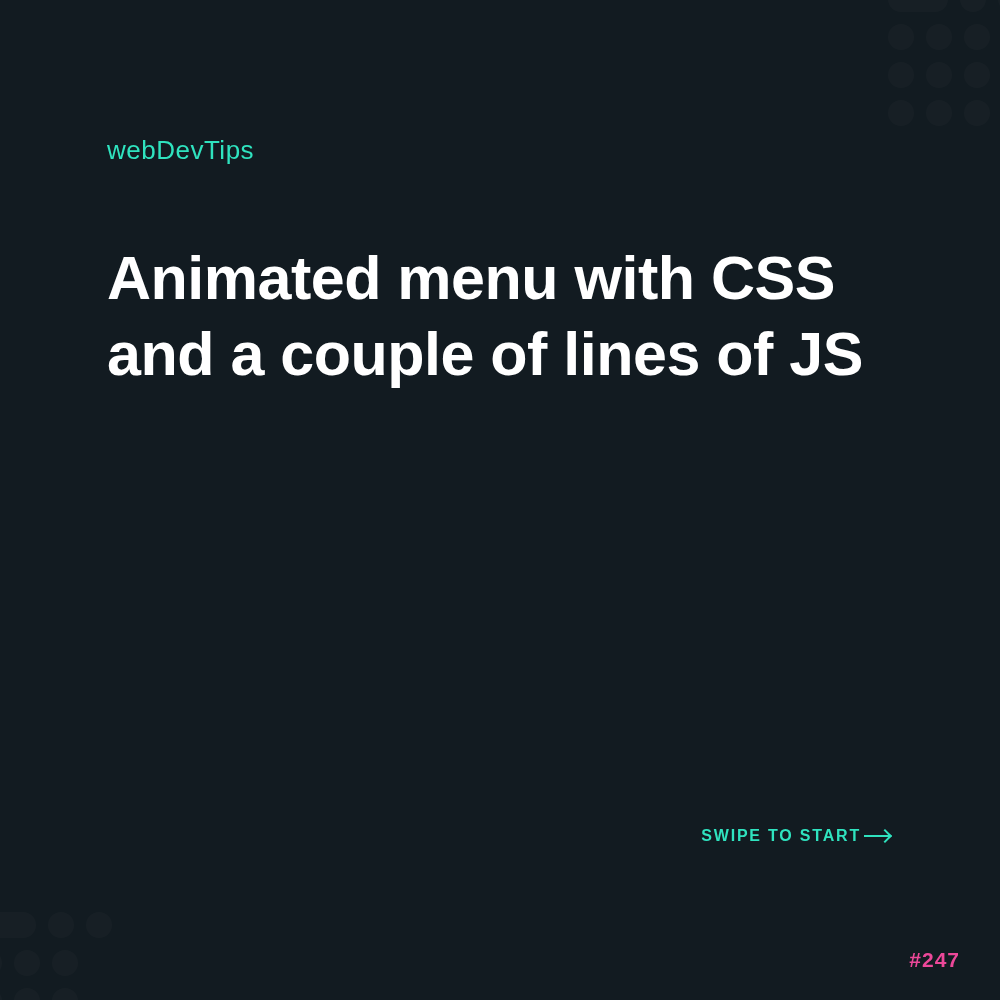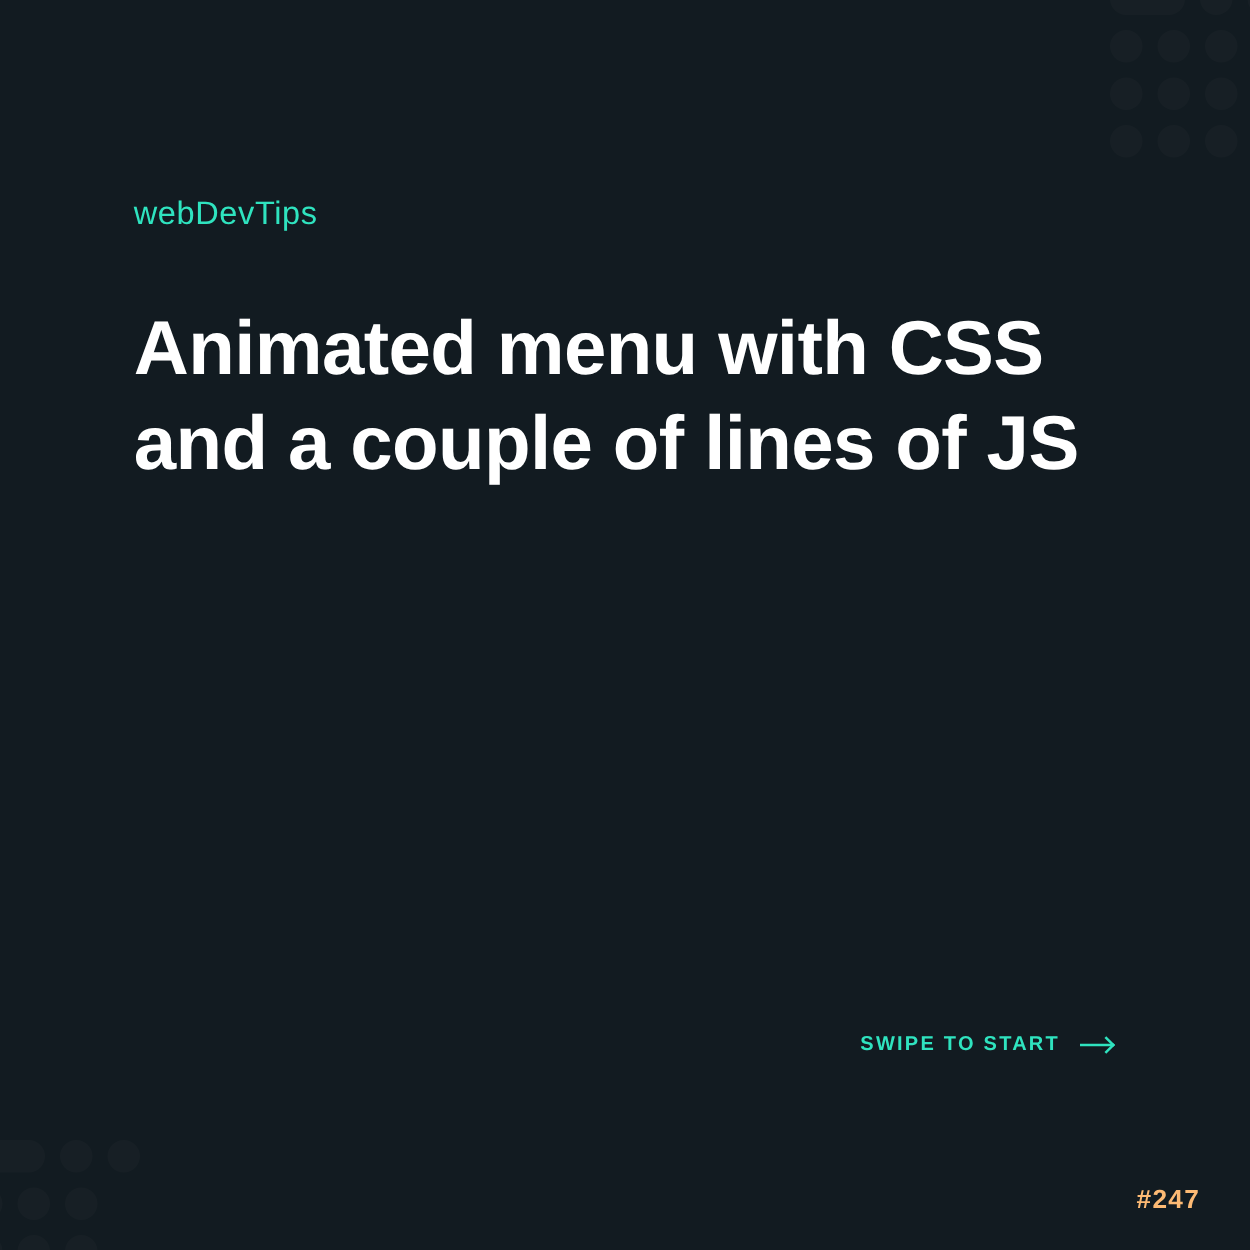--- a/index.html
+++ b/index.html
@@ -16,40 +16,39 @@
       overflow: hidden;
     }
     .brand {
       position: absolute;
       top: 135px;
       left: 107px;
       color: #2fe3bf;
       font-size: 26px;
       font-weight: 500;
       letter-spacing: 0.5px;
-      margin-top: 20px;
     }
     .title {
       position: absolute;
       top: 240px;
       left: 107px;
       right: 80px;
       color: #ffffff;
       font-size: 61px;
       font-weight: 800;
       line-height: 1.25;
       letter-spacing: -0.5px;
     }
     .swipe-cta {
       position: absolute;
       bottom: 155px;
       right: 110px;
       display: flex;
       align-items: center;
-      gap: 16px;
+      gap: 3px;
       color: #2fe3bf;
       font-size: 16px;
       font-weight: 700;
       letter-spacing: 1.8px;
     }
     .arrow {
       display: inline-block;
       width: 26px;
       height: 2px;
       background: #2fe3bf;
@@ -63,21 +62,21 @@
       width: 8px;
       height: 8px;
       border-top: 2px solid #2fe3bf;
       border-right: 2px solid #2fe3bf;
       transform: rotate(45deg);
     }
     .tip-number {
       position: absolute;
       bottom: 28px;
       right: 40px;
-      color: #fdba74;
+      color: #ec4899;
       font-size: 21px;
       font-weight: 800;
       letter-spacing: 1px;
     }
     .decoration {
       position: absolute;
       opacity: 0.08;
     }
     .decoration-top-right {
       top: -20px;

